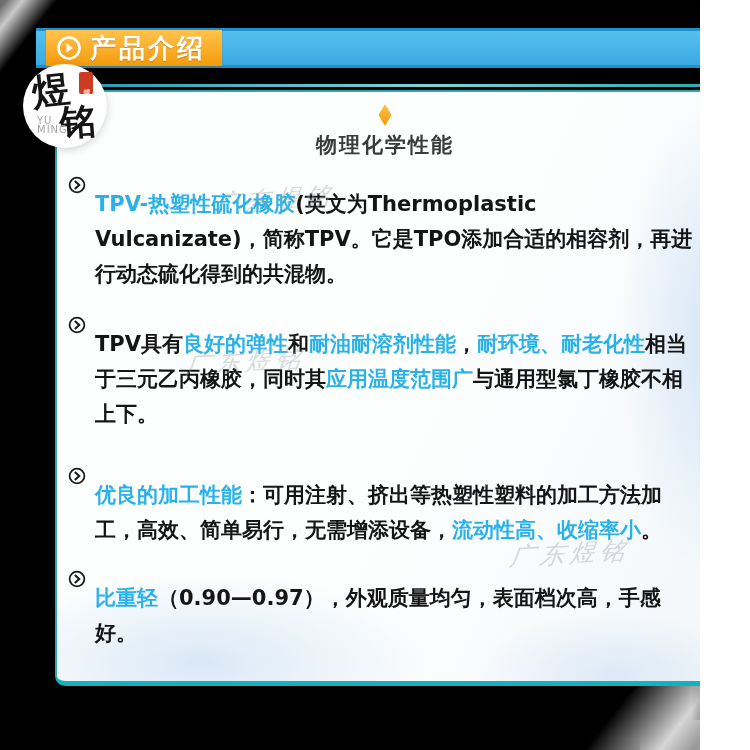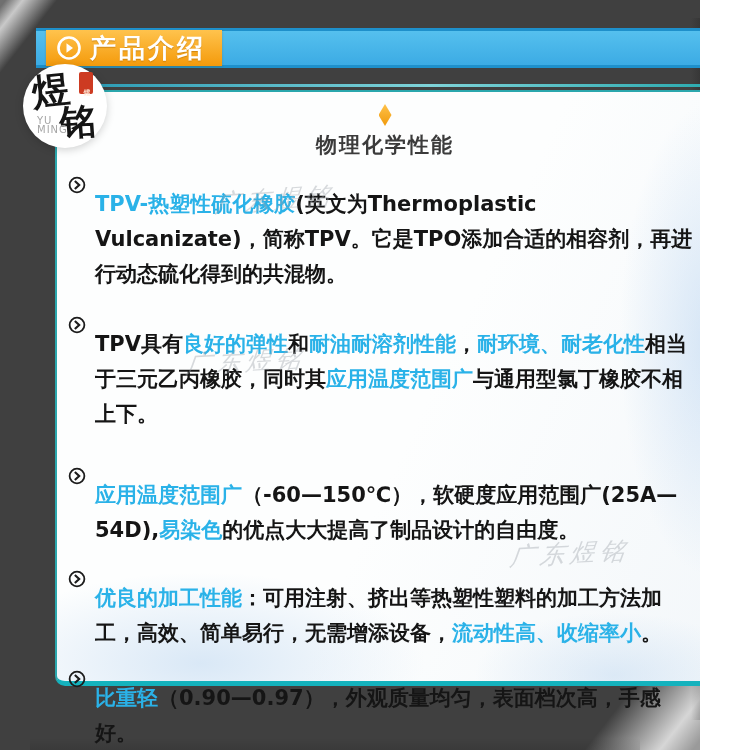--- a/index.html
+++ b/index.html
@@ -1,17 +1,17 @@
 <!DOCTYPE html>
 <html><head>
 <meta charset="utf-8">
 <style>
   html,body{margin:0;padding:0;}
   body{width:750px;height:750px;background:#fff;font-family:"DejaVu Sans","Liberation Sans",sans-serif;overflow:hidden;}
-  .photo{position:relative;width:700px;height:750px;background:#404040;overflow:hidden;}
+  .photo{position:relative;width:700px;height:750px;background:#000000;overflow:hidden;}
 
   
   .corner-tl{position:absolute;left:0;top:0;width:62px;height:104px;
     background:linear-gradient(128deg,#6f6f6f 4%,#c9c9c9 16%,rgba(255,255,255,0) 40%);
     clip-path:polygon(0 0,100% 0,0 100%);}
   .corner-br{position:absolute;right:0;bottom:0;width:150px;height:130px;
     background:linear-gradient(308deg,#9a9a9a 3%,#d6d6d6 16%,rgba(255,255,255,0) 46%);
     clip-path:polygon(100% 100%,100% 10%,10% 100%);}
   .edge-right{position:absolute;right:0;top:18px;bottom:30px;width:9px;
     background:linear-gradient(90deg,rgba(0,0,0,0),rgba(0,0,0,.14));}
@@ -136,29 +136,20 @@
   <div class="bullet">
     <span class="b-icon">
       <svg width="18" height="18" viewBox="0 0 20 20">
         <circle cx="10" cy="10" r="8.2" fill="none" stroke="#1c1c1c" stroke-width="2"></circle>
         <path d="M7.6 5.6 L12.4 10 L7.6 14.4" fill="none" stroke="#1c1c1c" stroke-width="2.4"></path>
       </svg>
     </span>
     <span class="bullet-text"><span>TPV具有</span><span class="hl">良好的弹性</span><span>和</span><span class="hl">耐油耐溶剂性能</span><span>，</span><span class="hl">耐环境、耐老化性</span><span>相当于三元乙丙橡胶，同时其</span><span class="hl">应用温度范围广</span><span>与通用型氯丁橡胶不相上下。</span></span>
   </div>
 
-  <div class="bullet">
-    <span class="b-icon">
-      <svg width="18" height="18" viewBox="0 0 20 20">
-        <circle cx="10" cy="10" r="8.2" fill="none" stroke="#1c1c1c" stroke-width="2"></circle>
-        <path d="M7.6 5.6 L12.4 10 L7.6 14.4" fill="none" stroke="#1c1c1c" stroke-width="2.4"></path>
-      </svg>
-    </span>
-    <span class="bullet-text"><span class="hl">应用温度范围广</span><span>（-60—150℃），软硬度应用范围广(25A—54D),</span><span class="hl">易染色</span><span>的优点大大提高了制品设计的自由度。</span></span>
-  </div>
 
   <div class="bullet">
     <span class="b-icon">
       <svg width="18" height="18" viewBox="0 0 20 20">
         <circle cx="10" cy="10" r="8.2" fill="none" stroke="#1c1c1c" stroke-width="2"></circle>
         <path d="M7.6 5.6 L12.4 10 L7.6 14.4" fill="none" stroke="#1c1c1c" stroke-width="2.4"></path>
       </svg>
     </span>
     <span class="bullet-text"><span class="hl">优良的加工性能</span><span>：可用注射、挤出等热塑性塑料的加工方法加工，高效、简单易行，无需增添设备，</span><span class="hl">流动性高、收缩率小</span><span>。</span></span>
   </div>

